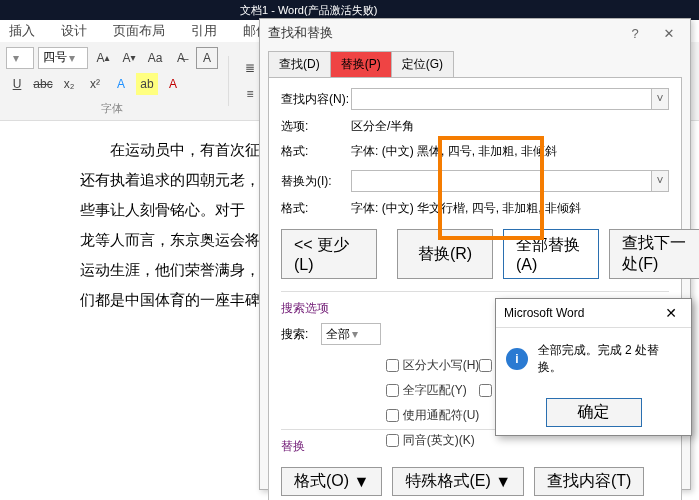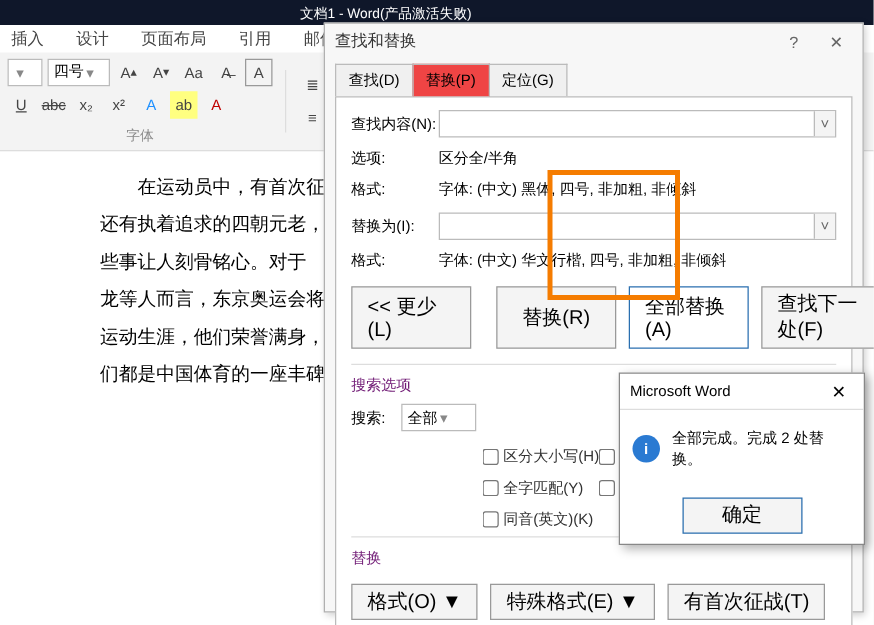--- a/index.html
+++ b/index.html
@@ -185,20 +185,24 @@
             <label class="check-row">
                 <input type="checkbox" style="">
                 <span>区分大小写(H)</span>
               </label>
             <label class="check-row">
                 <input type="checkbox" style="">
                 <span>全字匹配(Y)</span>
               </label>
             <label class="check-row">
                 <input type="checkbox" style="">
+                <span>使用通配符(U)</span>
+              </label>
+            <label class="check-row">
+                <input type="checkbox" style="">
                 <span>同音(英文)(K)</span>
               </label>
           </div>
           <div class="col" style="margin-right:4px">
             <label class="check-row">
                 <input type="checkbox" style="">
                 <span>区分前缀(X)</span>
               </label>
             <label class="check-row">
                 <input type="checkbox" style="">
@@ -206,21 +210,21 @@
               </label>
           </div>
         </div>
       </div>
 
       <div class="replace-section">
         <div class="section-title">替换</div>
         <div class="button-row">
           <span class="btn"><span>格式(O)</span>&nbsp;▼</span>
           <span class="btn"><span>特殊格式(E)</span>&nbsp;▼</span>
-          <span class="btn">有首次征战(T)</span>
+          <span class="btn">查找内容(T)</span>
         </div>
       </div>
 
     </div>
   </div>
 
   <div class="highlight-box" style="left:438px;top:136px;width:98px;height:96px"></div>
 
   <div class="msgbox">
     <div class="msgbox-title">

